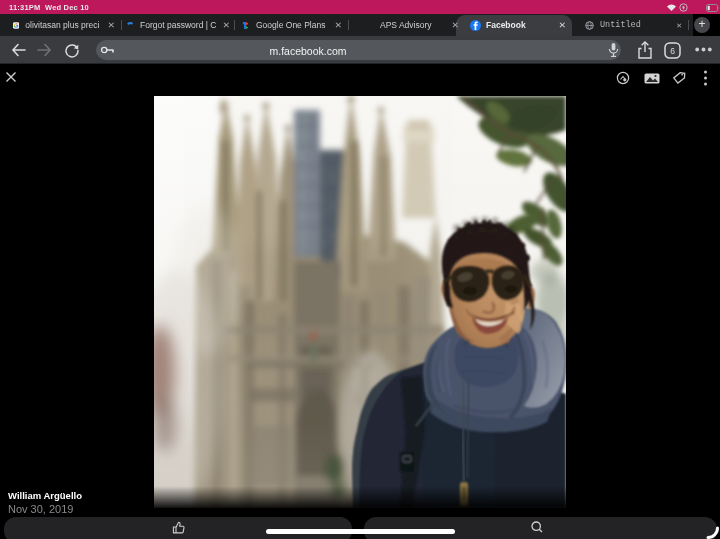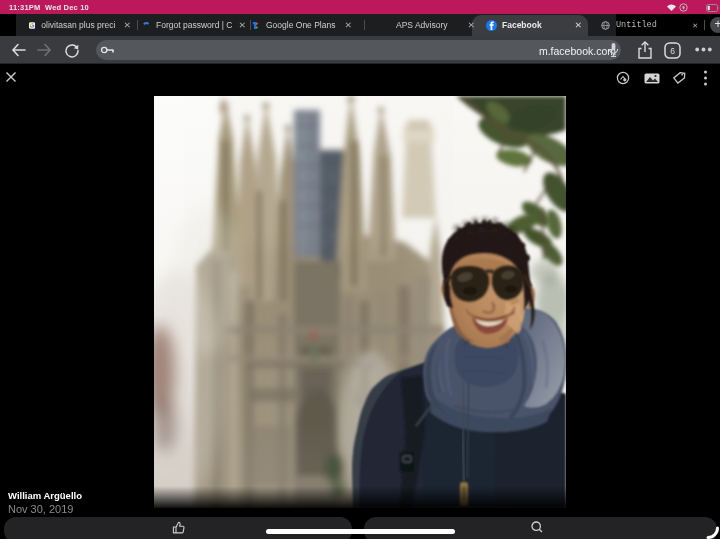--- a/index.html
+++ b/index.html
@@ -2,29 +2,29 @@
 <html><head>
 <meta charset="utf-8">
 <style>
 * { margin:0; padding:0; box-sizing:border-box; }
 html,body { width:720px; height:539px; background:#000; overflow:hidden;
   font-family:"Liberation Sans", sans-serif; -webkit-font-smoothing:antialiased; }
 .abs { position:absolute; }
 #status { position:absolute; left:0; top:0; width:720px; height:14px; background:#be185d; }
 #status .time { position:absolute; left:9px; top:3px; font-size:7.5px; font-weight:bold; color:#e8e8e8; letter-spacing:0.2px; }
 .pct { font-size:13px; font-weight:bold;margin-left:48px; }
-#tabstrip { position:absolute; left:0; top:14px; width:600px; height:22px; background:#1d1e20;margin-left:16px; }
+#tabstrip { position:absolute; left:0; top:14px; width:693px; height:22px; background:#1d1e20; }
 .tab { position:absolute; top:0; height:22px; display:flex; align-items:center; }
 .tab .title { font-size:8.5px; color:#cfd0d2; white-space:nowrap; }
 .tab .x { color:#a9aaac; font-size:9px; margin-left:auto; transform:scaleY(0.95); }
 .tabdiv { position:absolute; top:6px; width:1px; height:10px; background:#4c4d50; }
 #activetab { position:absolute; left:456px; top:1px; width:116px; height:21px; background:#3b3d41; border-radius:9px 9px 0 0; }
 #navbar { position:absolute; left:0; top:36px; width:720px; height:28px; background:#393b3f; border-bottom:1px solid #232427; }
 #urlpill { position:absolute; left:96px; top:40px; width:525px; height:20px; background:#54575c; border-radius:10px; }
-#urltext { position:absolute; left:0; top:45px; width:616px; text-align:right; font-size:10.5px; color:#f2f2f2; }
+#urltext { position:absolute; left:0; top:45px; width:616px; text-align:center; font-size:10.5px; color:#f2f2f2; }
 #content { position:absolute; left:0; top:64px; width:720px; height:475px; background:#000; }
 #photo { position:absolute; left:154px; top:96px; width:412px; height:412px; }
 #caption1 { position:absolute; left:8px; top:490px; font-size:9.5px; font-weight:bold; color:#fff; }
 #caption2 { position:absolute; left:8px; top:503px; font-size:11px; color:#8a8a8d; }
 .botbar { position:absolute; top:517px; height:26px; background:#232325; border-radius:12px; }
 #homepill { position:absolute; left:266px; top:529px; width:189px; height:5px; background:#fff; border-radius:2.5px; }
 svg { display:block; }
 </style>
 </head>
 <body>
@@ -66,21 +66,21 @@
 
   <div class="tab" style="left:126px; width:104px;text-align:right;">
     <svg width="9" height="9" viewBox="0 0 9 9" style="margin-right:6px;">
         <path d="M8 2 A4.2 4.2 0 0 0 1.2 2.6 L3 4 A2.2 2.2 0 0 1 6.4 3.6 Z" fill="#2a7de1"></path>
       </svg>
     <span class="title">Forgot password | C</span>
     <span class="x" style="margin-left:6px;">✕</span>
   </div>
   <div class="tabdiv" style="left:234px;"></div>
 
-  <div class="tab" style="left:235px; width:101px;align-items:center;">
+  <div class="tab" style="left:241px; width:101px;align-items:center;">
     <svg width="9" height="9" viewBox="0 0 9 9" style="margin-right:6px;">
         <path d="M2 1 L5 1 L5 8 L3 8 L3 3 L1.6 3.6 Z" fill="#1a73e8"></path>
         <path d="M5 1 L7.4 2.4 L5 4.4 Z" fill="#ea4335"></path>
         <path d="M5 8 L7.4 6.4 L5 5 Z" fill="#34a853"></path>
       </svg>
     <span class="title">Google One Plans</span>
     <span class="x" style="margin-left:auto;">✕</span>
   </div>
   <div class="tabdiv" style="left:348px;"></div>
 

